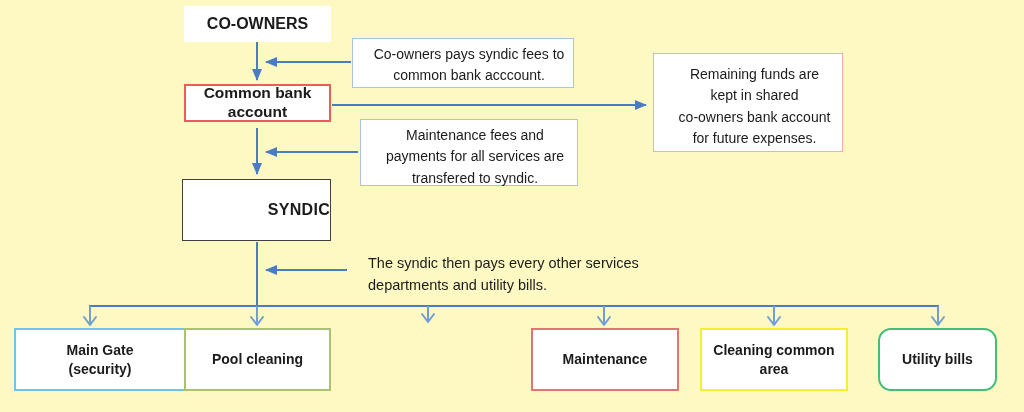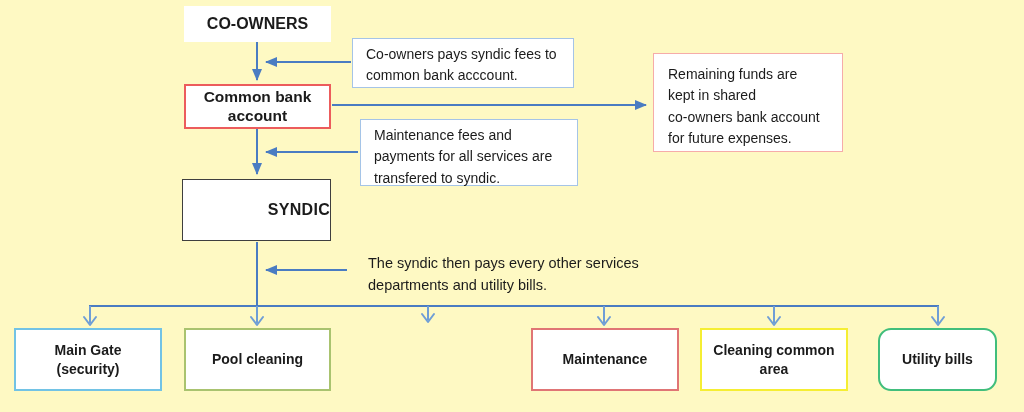--- a/index.html
+++ b/index.html
@@ -15,39 +15,39 @@
   }
   svg.arrows { position:absolute; left:0; top:0; width:1024px; height:412px; }
 
   .box {
     position:absolute; background:#ffffff;
     display:flex; align-items:center; justify-content:center;
     flex-direction:column; text-align:center;
   }
   .node { font-weight:bold; }
   #co { left:184px; top:6px;  width:147px; height:36px; border:1px solid #aberror; font-size:16px; }
-  #cb { left:184px; top:84px; width:147px; height:45px; border:2px solid; font-size:15.5px; line-height:1.22; padding:0 4px; }
+  #cb { left:184px; top:84px; width:147px; height:38px; border:2px solid; font-size:15.5px; line-height:1.22; padding:0 4px; }
   #sy { left:182px; top:179px; width:149px; height:62px; border:1.5px solid; font-size:16px; letter-spacing:.3px; }
 
   .note {
     position:absolute; background:#ffffff; border:1px solid;
-    font-size:14px; line-height:1.52; padding:5px 1px 4px 13px;
+    font-size:14px; line-height:1.52; padding:5px 1px 4px 13px;text-align:center;
   }
   #n1 { left:352px; top:38px;  width:222px; height:50px; }
   #n2 { left:360px; top:119px; width:218px; height:67px; }
   #n3 { left:653px; top:53px;  width:190px; height:99px; border-width:1.5px; padding-top:10px; padding-left:14px; }
 
   #sp { position:absolute; left:368px; top:253px; width:300px; font-size:14.5px; line-height:1.5; background:transparent; }
 
   .svc {
     position:absolute; top:328px; height:63px; border:2px solid;
     font-weight:bold; font-size:14px; line-height:1.32;
     padding:2px 6px;
   }
-  #s0 { left:14px;  width:148px; }
+  #s0 { left:14px;  width:172px; }
   #s1 { left:184px; width:147px; }
   #s2 { left:355px; top:325px; width:147px; height:83px; }
   #s3 { left:531px; width:148px; }
   #s4 { left:700px; width:148px; }
   #s5 { left:878px; width:119px;border-radius:13px; }
 
   .al   { stroke:var(--arrow,#4a7cc2); stroke-width:2; fill:none; }
   .all  { stroke:var(--arrow-light,#6f9ed6); stroke-width:2; fill:none; }
   .chev { stroke:var(--arrow-light,#6f9ed6); stroke-width:2; fill:none; stroke-linecap:round; stroke-linejoin:round; }
   #ah path { fill:var(--arrow,#4a7cc2); }

